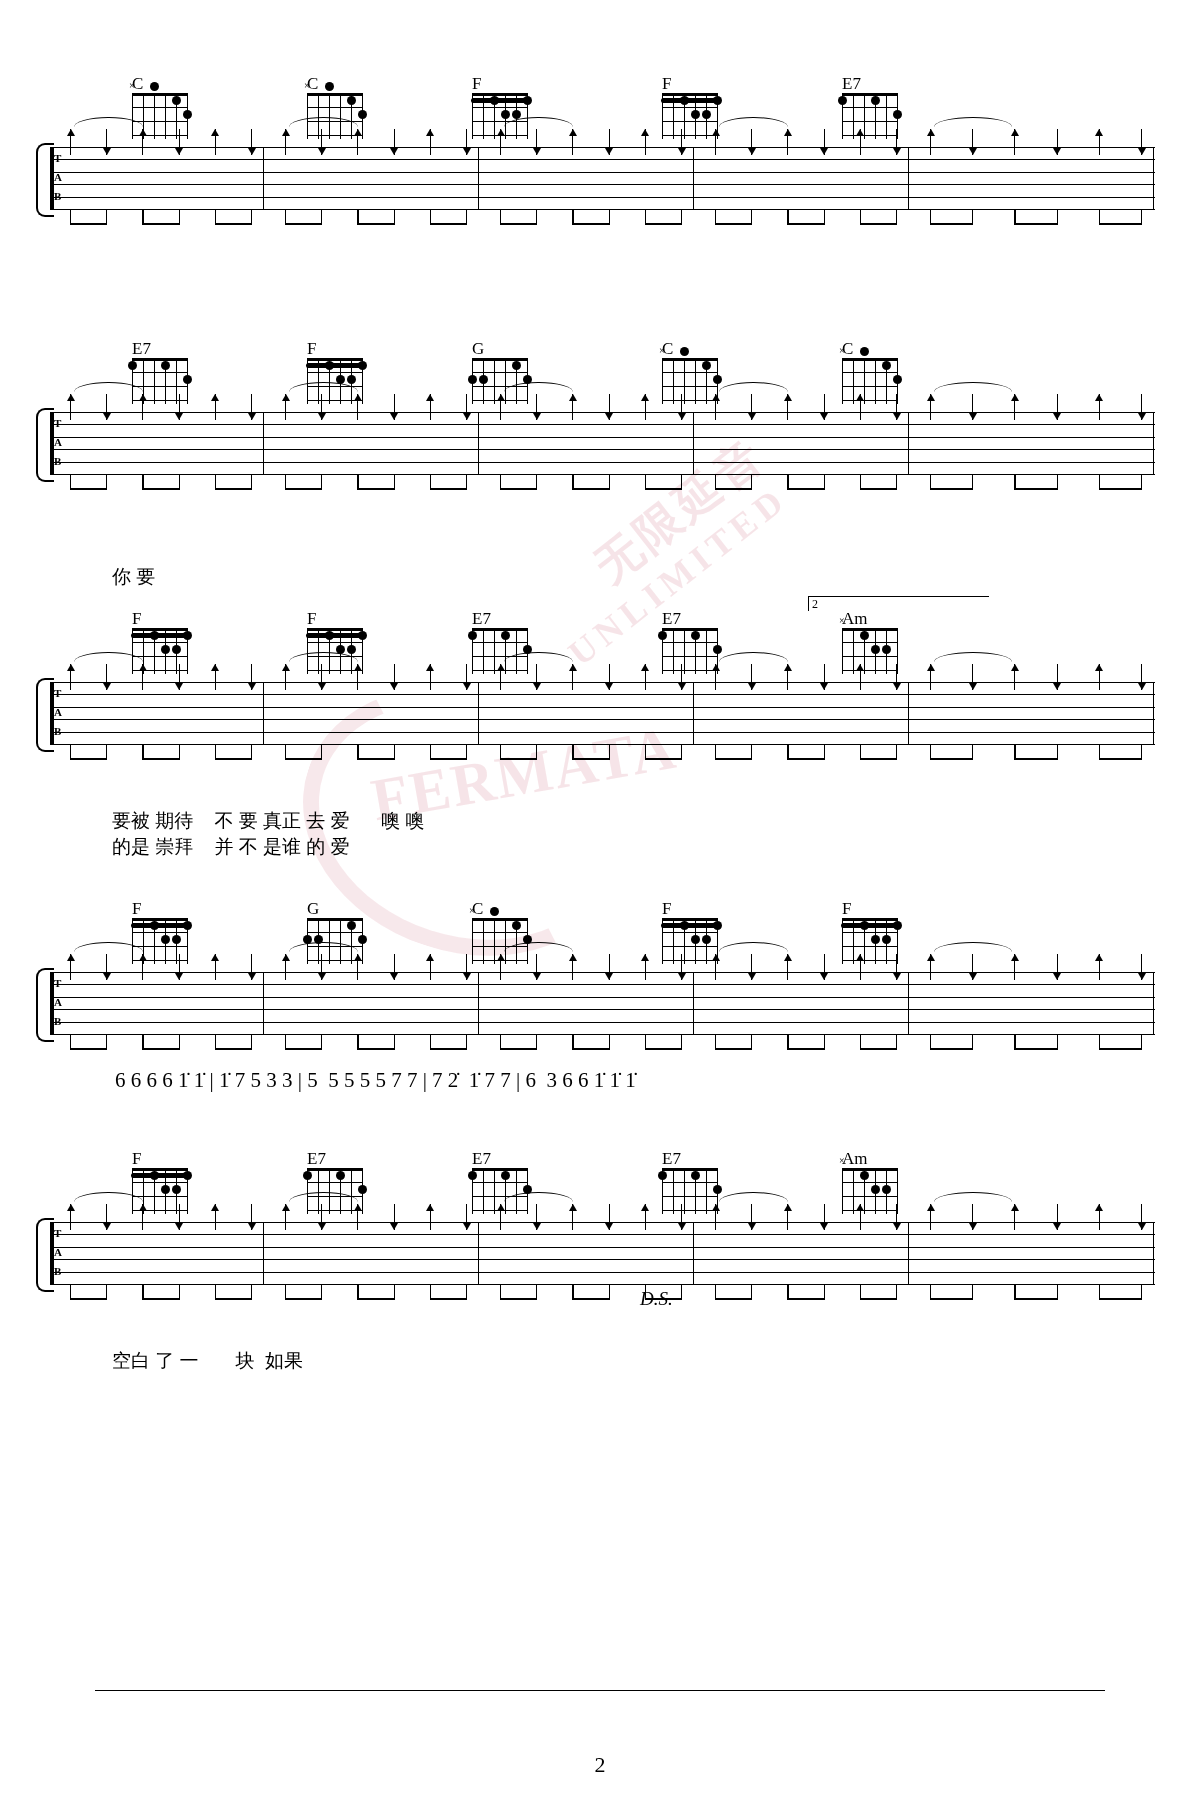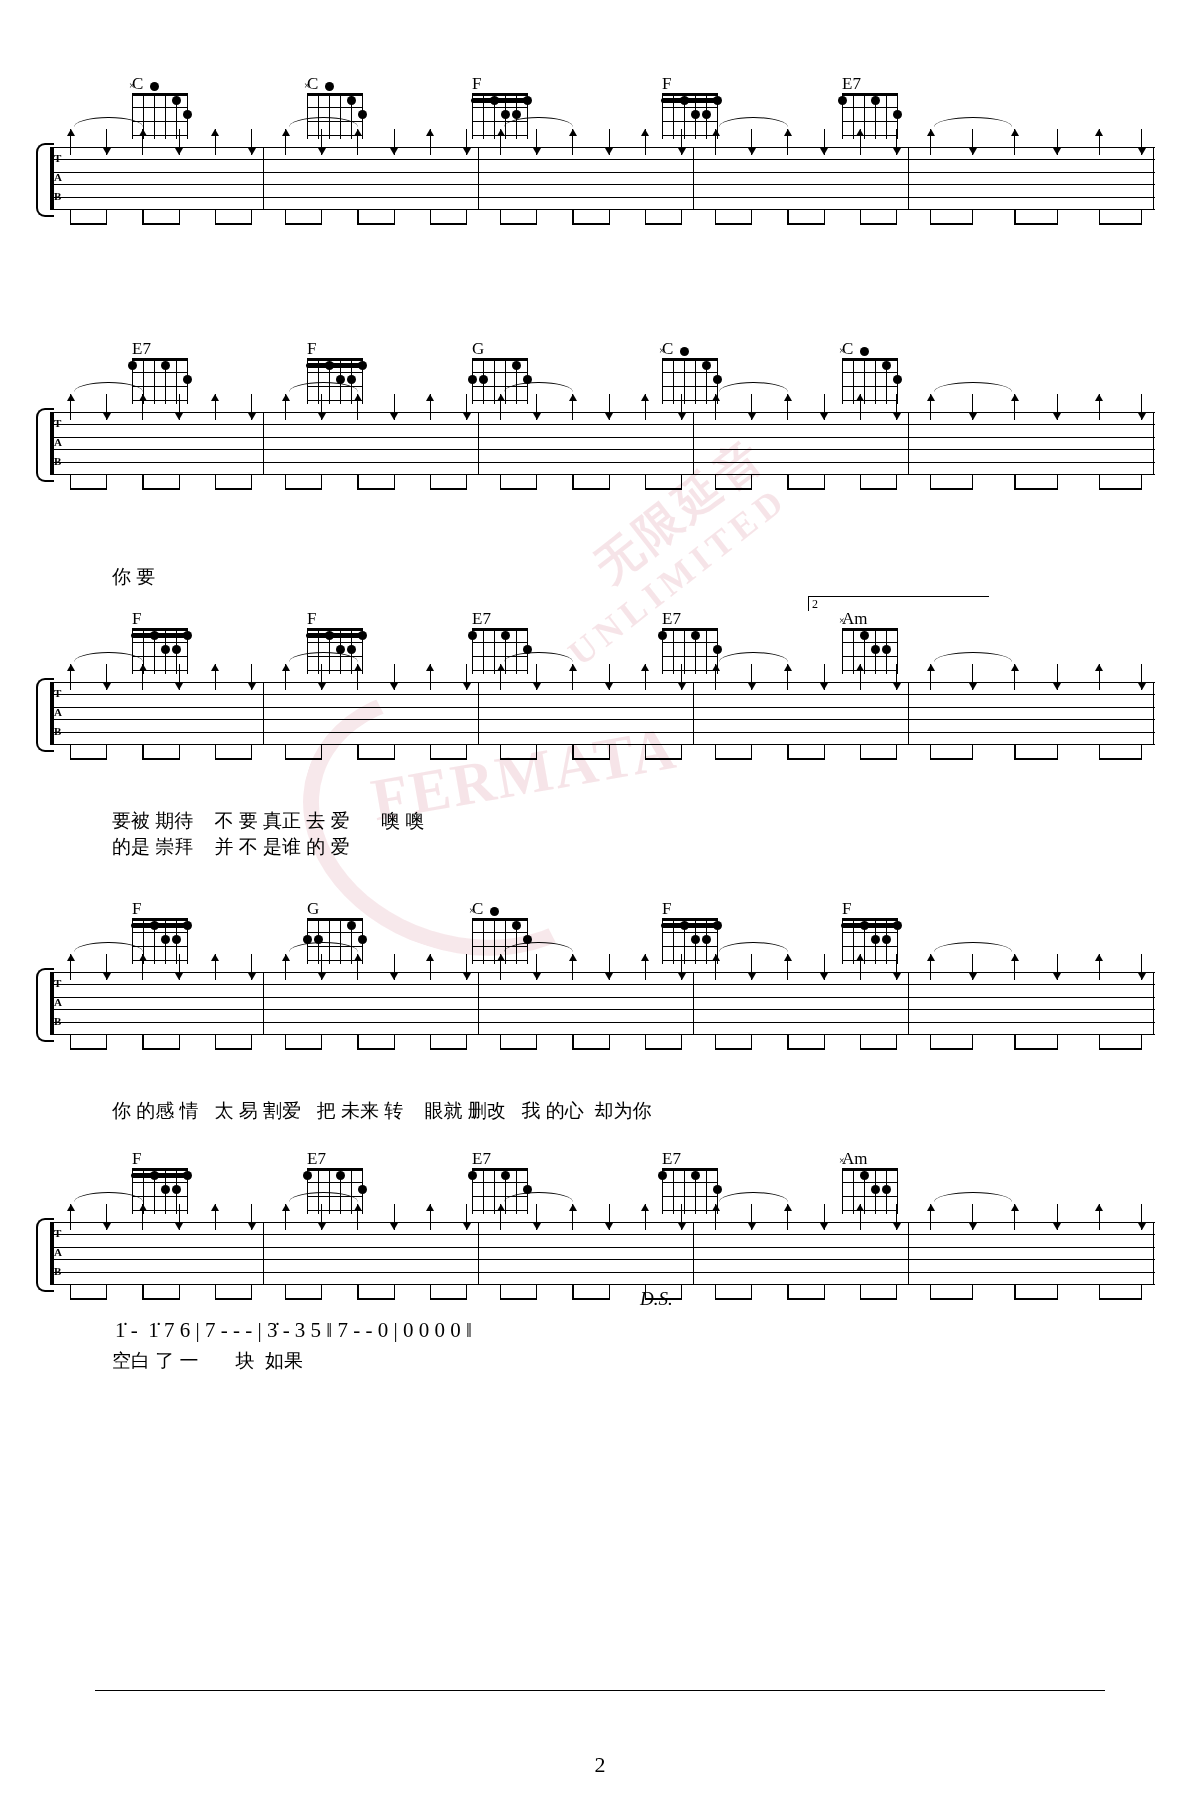--- a/index.html
+++ b/index.html
@@ -870,21 +870,21 @@
           <div class="arrow" style="left: 1048.8px;"></div>
           <div class="stem" style="left: 1048.8px; top: 62px; height: 16px;"></div>
           <div class="arrowdn" style="left: 1091px;"></div>
           <div class="stem" style="left: 1091px; top: 62px; height: 16px;"></div>
           <div class="beam" style="left: 880px; width: 42.2px; top: 76px;"></div>
           <div class="beam" style="left: 964.4px; width: 42.2px; top: 76px;"></div>
           <div class="beam" style="left: 1048.8px; width: 42.2px; top: 76px;"></div>
           <div class="slur" style="left: 884px; width: 78.4px; top: -30px;"></div>
           <div class="bar" style="left: 1103px;"></div>
         </div>
-        <div class="lyrrow" style="left: 62px; top: 198px;">你 的感 情   太 易 割爱   把 未来 转    眼就 删改   我 的心  却为你</div>
+        <div class="numrow" style="left: 65px; top: 168px;">6 6 6 6 1̇ 1̇ | 1̇ 7 5 3 3 | 5  5 5 5 5 7 7 | 7 2̇  1̇ 7 7 | 6  3 6 6 1̇ 1̇ 1̇</div>
       </div>
       <div class="system" style="top: 1150px;">
         <div class="chords">
           <div class="chord" style="left: 80px;">
             <div class="nm">F</div>
             <div class="grid">
               <div class="nut"></div>
               <div class="vl" style="left: 0px;"></div>
               <div class="vl" style="left: 11px;"></div>
               <div class="vl" style="left: 22px;"></div>
@@ -1070,21 +1070,20 @@
           <div class="stem" style="left: 1048.8px; top: 62px; height: 16px;"></div>
           <div class="arrowdn" style="left: 1091px;"></div>
           <div class="stem" style="left: 1091px; top: 62px; height: 16px;"></div>
           <div class="beam" style="left: 880px; width: 42.2px; top: 76px;"></div>
           <div class="beam" style="left: 964.4px; width: 42.2px; top: 76px;"></div>
           <div class="beam" style="left: 1048.8px; width: 42.2px; top: 76px;"></div>
           <div class="slur" style="left: 884px; width: 78.4px; top: -30px;"></div>
           <div class="bar" style="left: 1103px;"></div>
         </div>
         <div class="ds" style="left: 590px; top: 138px;">D.S.</div>
-        <div class="numrow" style="left: 65px; top: 168px;">1̇ -  1̇ 7 6 | 7 - - - | 3̇ - 3 5 ‖ 7 - - 0 | 0 0 0 0 ‖</div>
         <div class="lyrrow" style="left: 62px; top: 198px;">空白 了 一       块  如果</div>
       </div>
     </div>
 
   <div class="footline"></div>
   <div class="pagenum">2</div>
 
 </div>
 
 </body></html>

